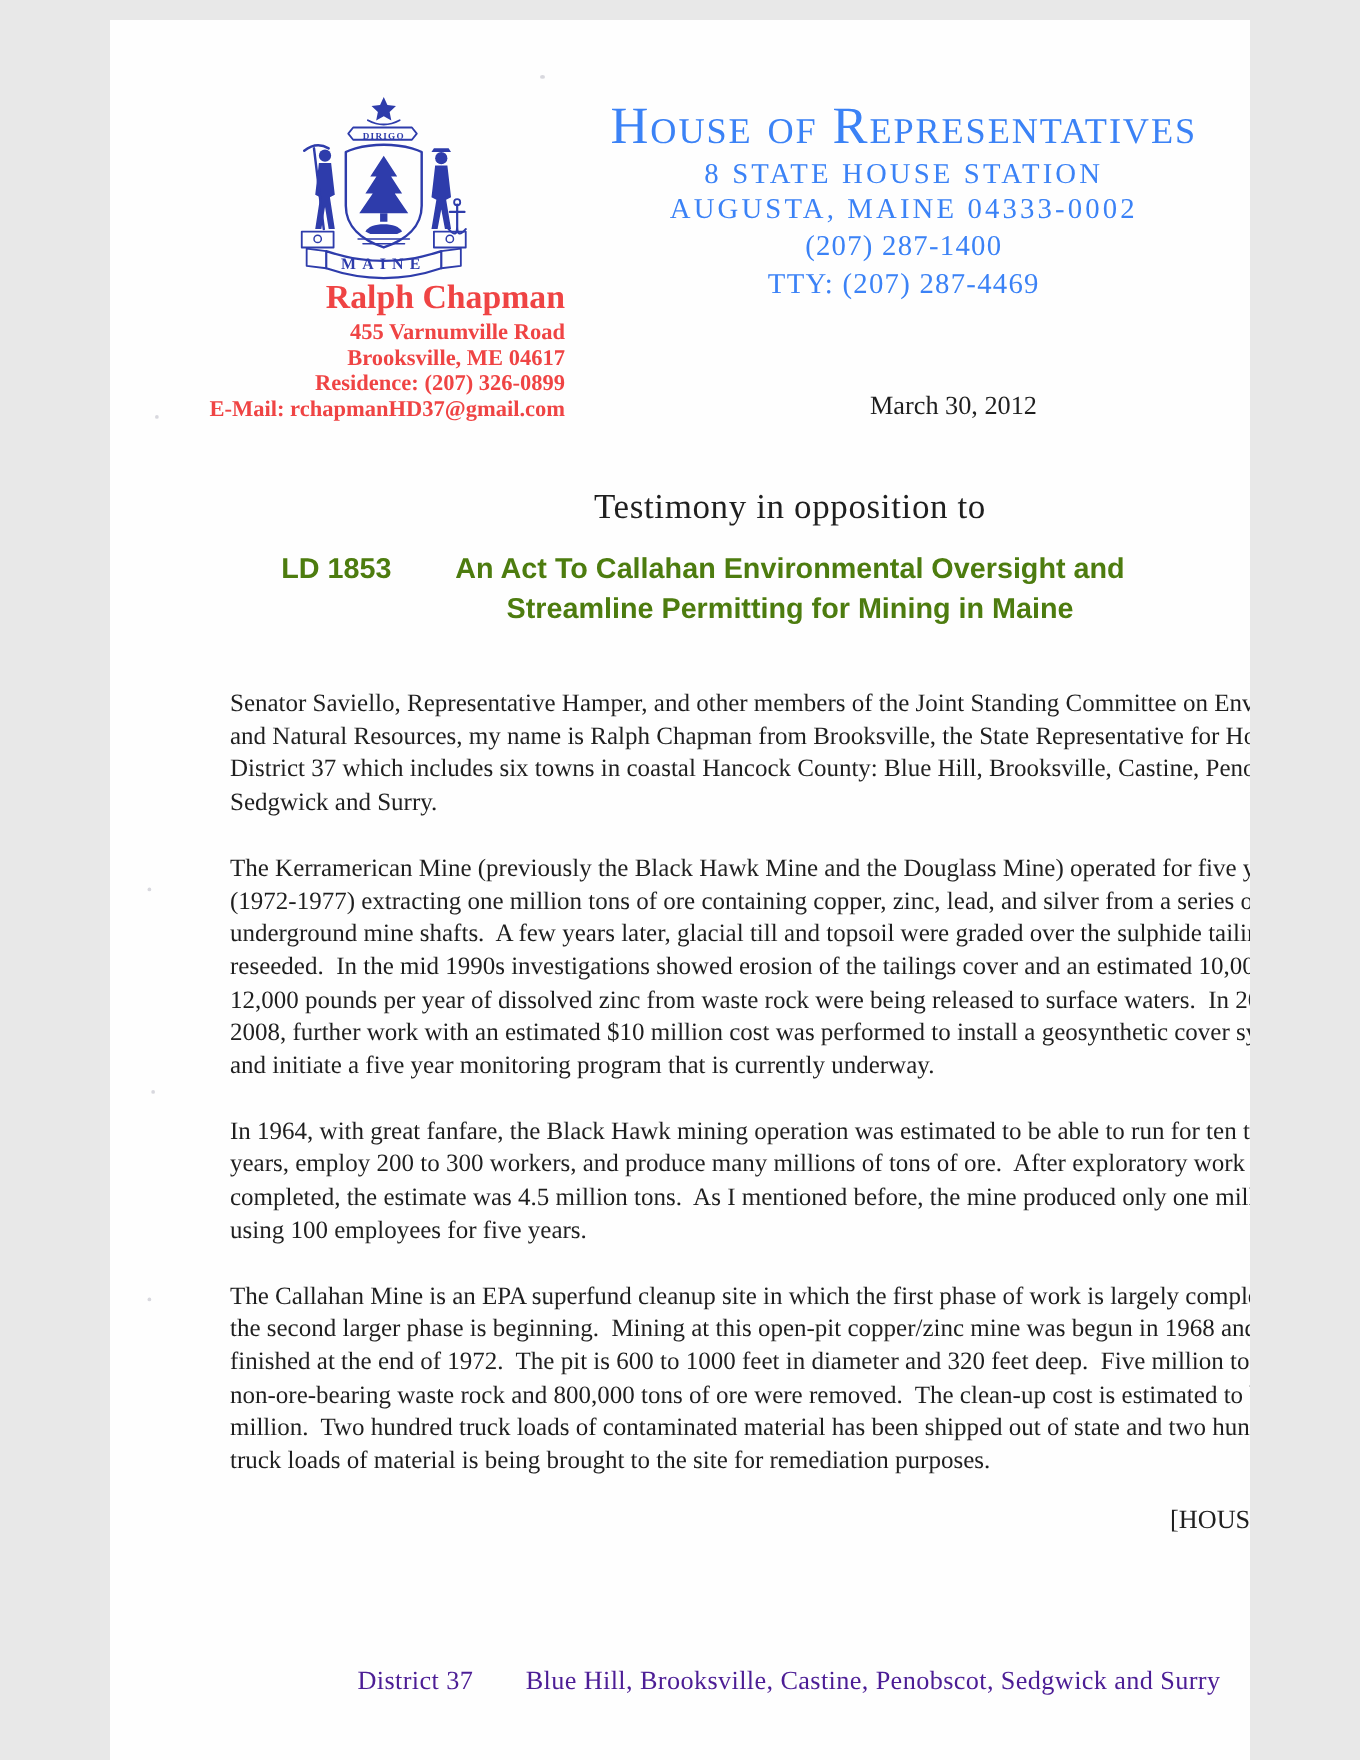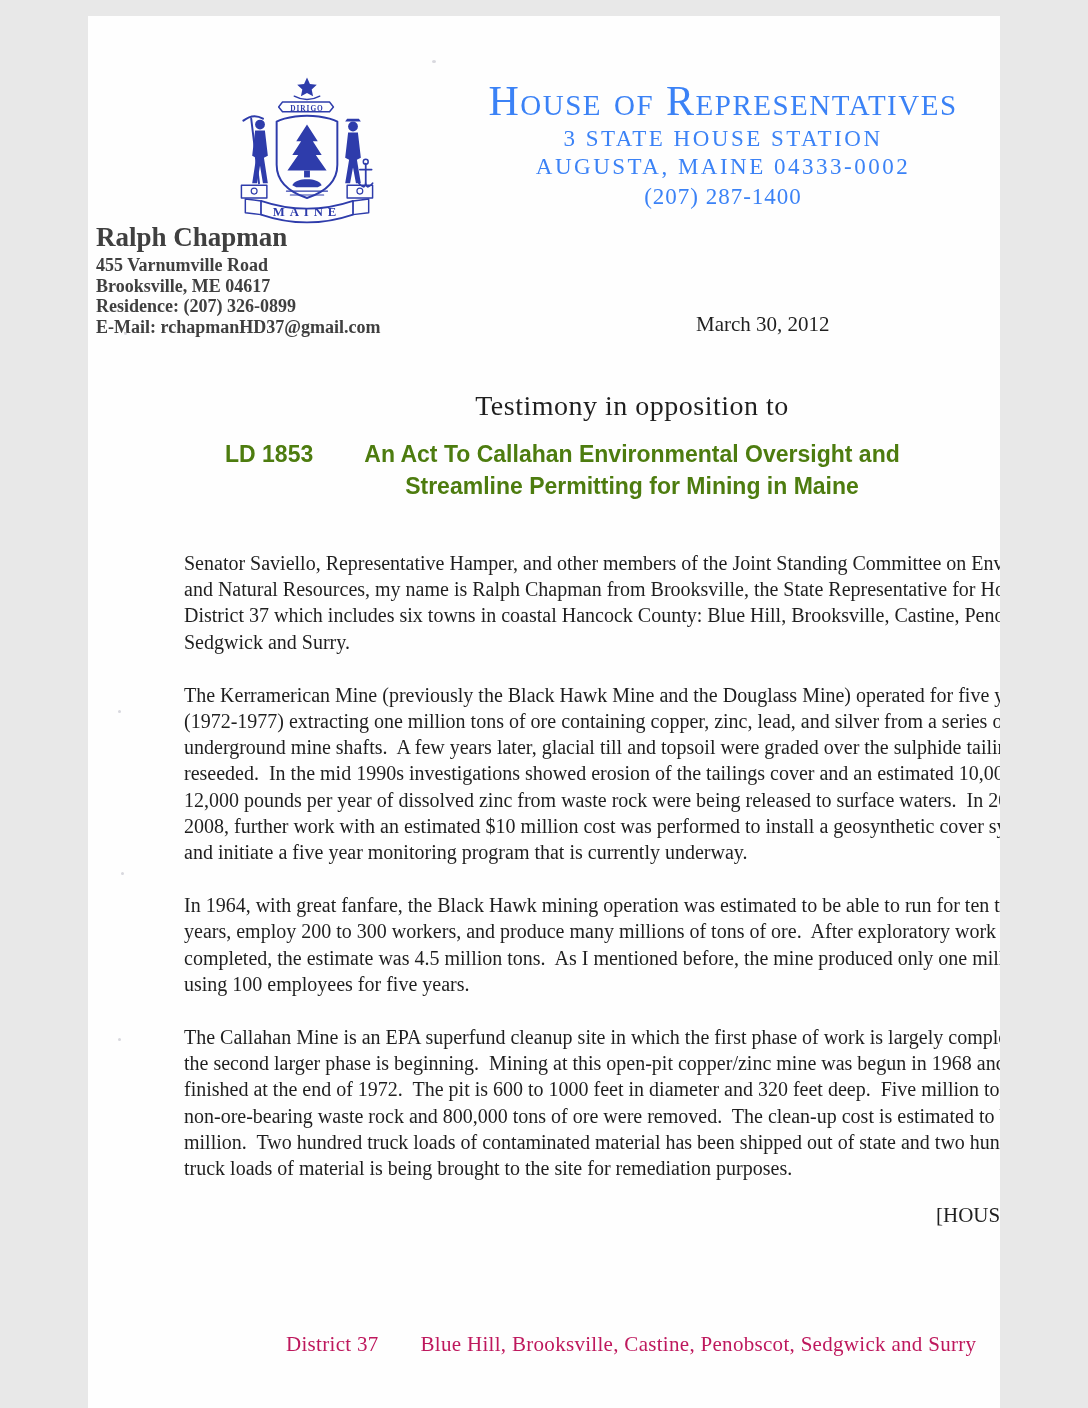--- a/index.html
+++ b/index.html
@@ -9,22 +9,22 @@
     width:912px;height:1408px;
     margin:16px auto;
     background:#fefefe;
     overflow:hidden;
     font-family:"Liberation Serif", serif;
     color:#1f1f1f;
   }
   
   .seal{position:absolute;left:126px;top:58px;}
   .sender{
-    position:absolute;left:8px;top:206px;width:344px;
-    text-align:left;color:#404040;line-height:20.5px;
+    position:absolute;left:20px;top:206px;width:344px;
+    text-align:right;color:#ef4444;line-height:20.5px;
   }
   .sender .name{font-size:27px;font-weight:bold;line-height:30px;margin-bottom:3px;}
   .sender .line{font-size:18px;font-weight:bold;}
   .letterhead{
     position:absolute;left:360px;top:62px;width:550px;
     text-align:center;color:#3b82f6;
   }
   .org{
     font-variant:small-caps;
     font-size:42px;letter-spacing:1.5px;line-height:46px;
@@ -45,21 +45,21 @@
   .body-text{
     position:absolute;left:96px;top:534px;width:892px;
     font-size:20px;line-height:26.2px;
   }
   .body-text p{margin:0 0 27px 0;white-space:pre-wrap;}
   .over{
     text-align:right;padding-right:56px;font-size:21px;margin-top:-6px;
   }
   .footer{
     position:absolute;left:198px;top:1316px;
-    display:flex;gap:42px;color:#be185d;font-size:21px;letter-spacing:0.3px;
+    display:flex;gap:42px;color:#4c1d95;font-size:21px;letter-spacing:0.3px;
   }
   
   .speck{position:absolute;border-radius:50%;background:#d8d8de;}
   .sp1{left:344px;top:44px;width:4px;height:3px;}
   .sp2{left:36px;top:316px;width:3px;height:3px;}
   .sp3{left:30px;top:694px;width:3px;height:3px;}
   .sp4{left:33px;top:856px;width:3px;height:3px;}
   .sp5{left:30px;top:1022px;width:3px;height:3px;}
 </style>
 </head>
@@ -110,23 +110,24 @@
   <div class="sender">
     <div class="name">Ralph Chapman</div>
     <div class="line">455 Varnumville Road</div>
     <div class="line">Brooksville, ME  04617</div>
     <div class="line">Residence:  (207) 326-0899</div>
     <div class="line">E-Mail:   rchapmanHD37@gmail.com</div>
   </div>
 
   <div class="letterhead">
     <div class="org">House of Representatives</div>
-    <div class="lh-line">3 STATE HOUSE STATION</div>
+    <div class="lh-line">8 STATE HOUSE STATION</div>
     <div class="lh-line">AUGUSTA, MAINE 04333-0002</div>
     <div class="lh-line phone">(207) 287-1400</div>
+    <div class="lh-line phone">TTY:  (207) 287-4469</div>
   </div>
 
   <div class="date">March 30, 2012</div>
 
   <div class="testimony">Testimony in opposition to</div>
 
   <div class="bill-head">
     <span class="bill-num">LD 1853</span>
     <div class="bill-title">
       <div>An Act To Callahan Environmental Oversight and</div>

